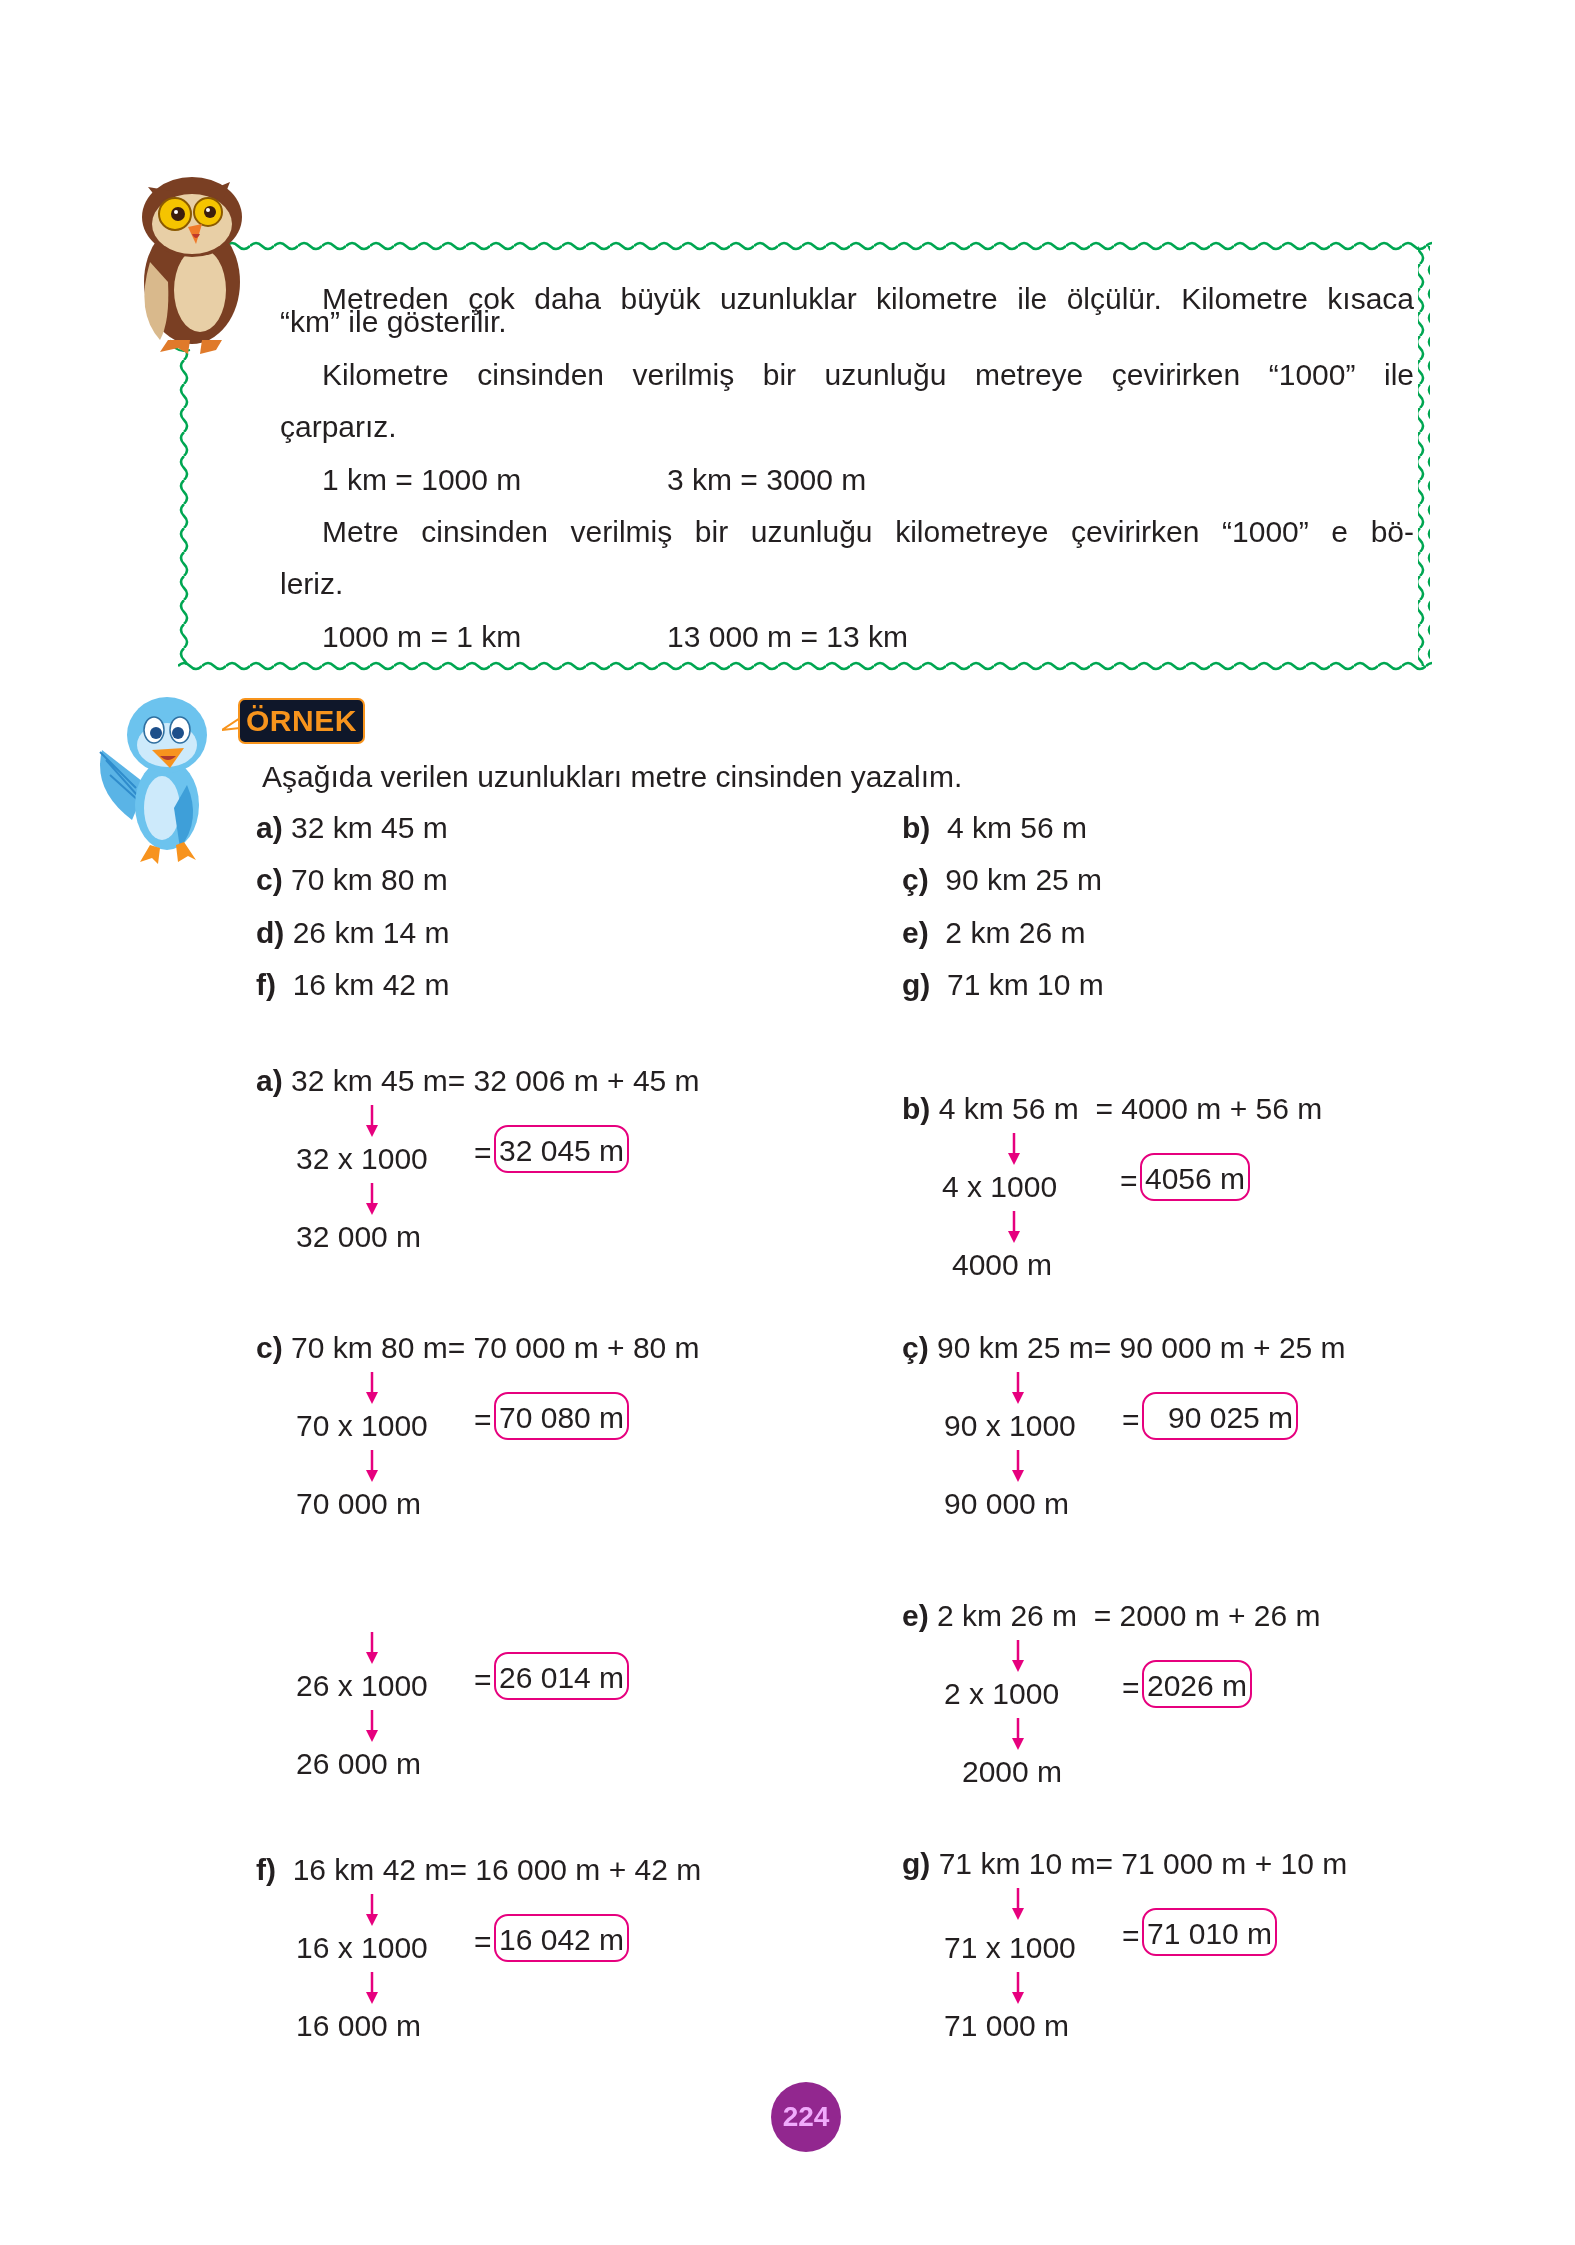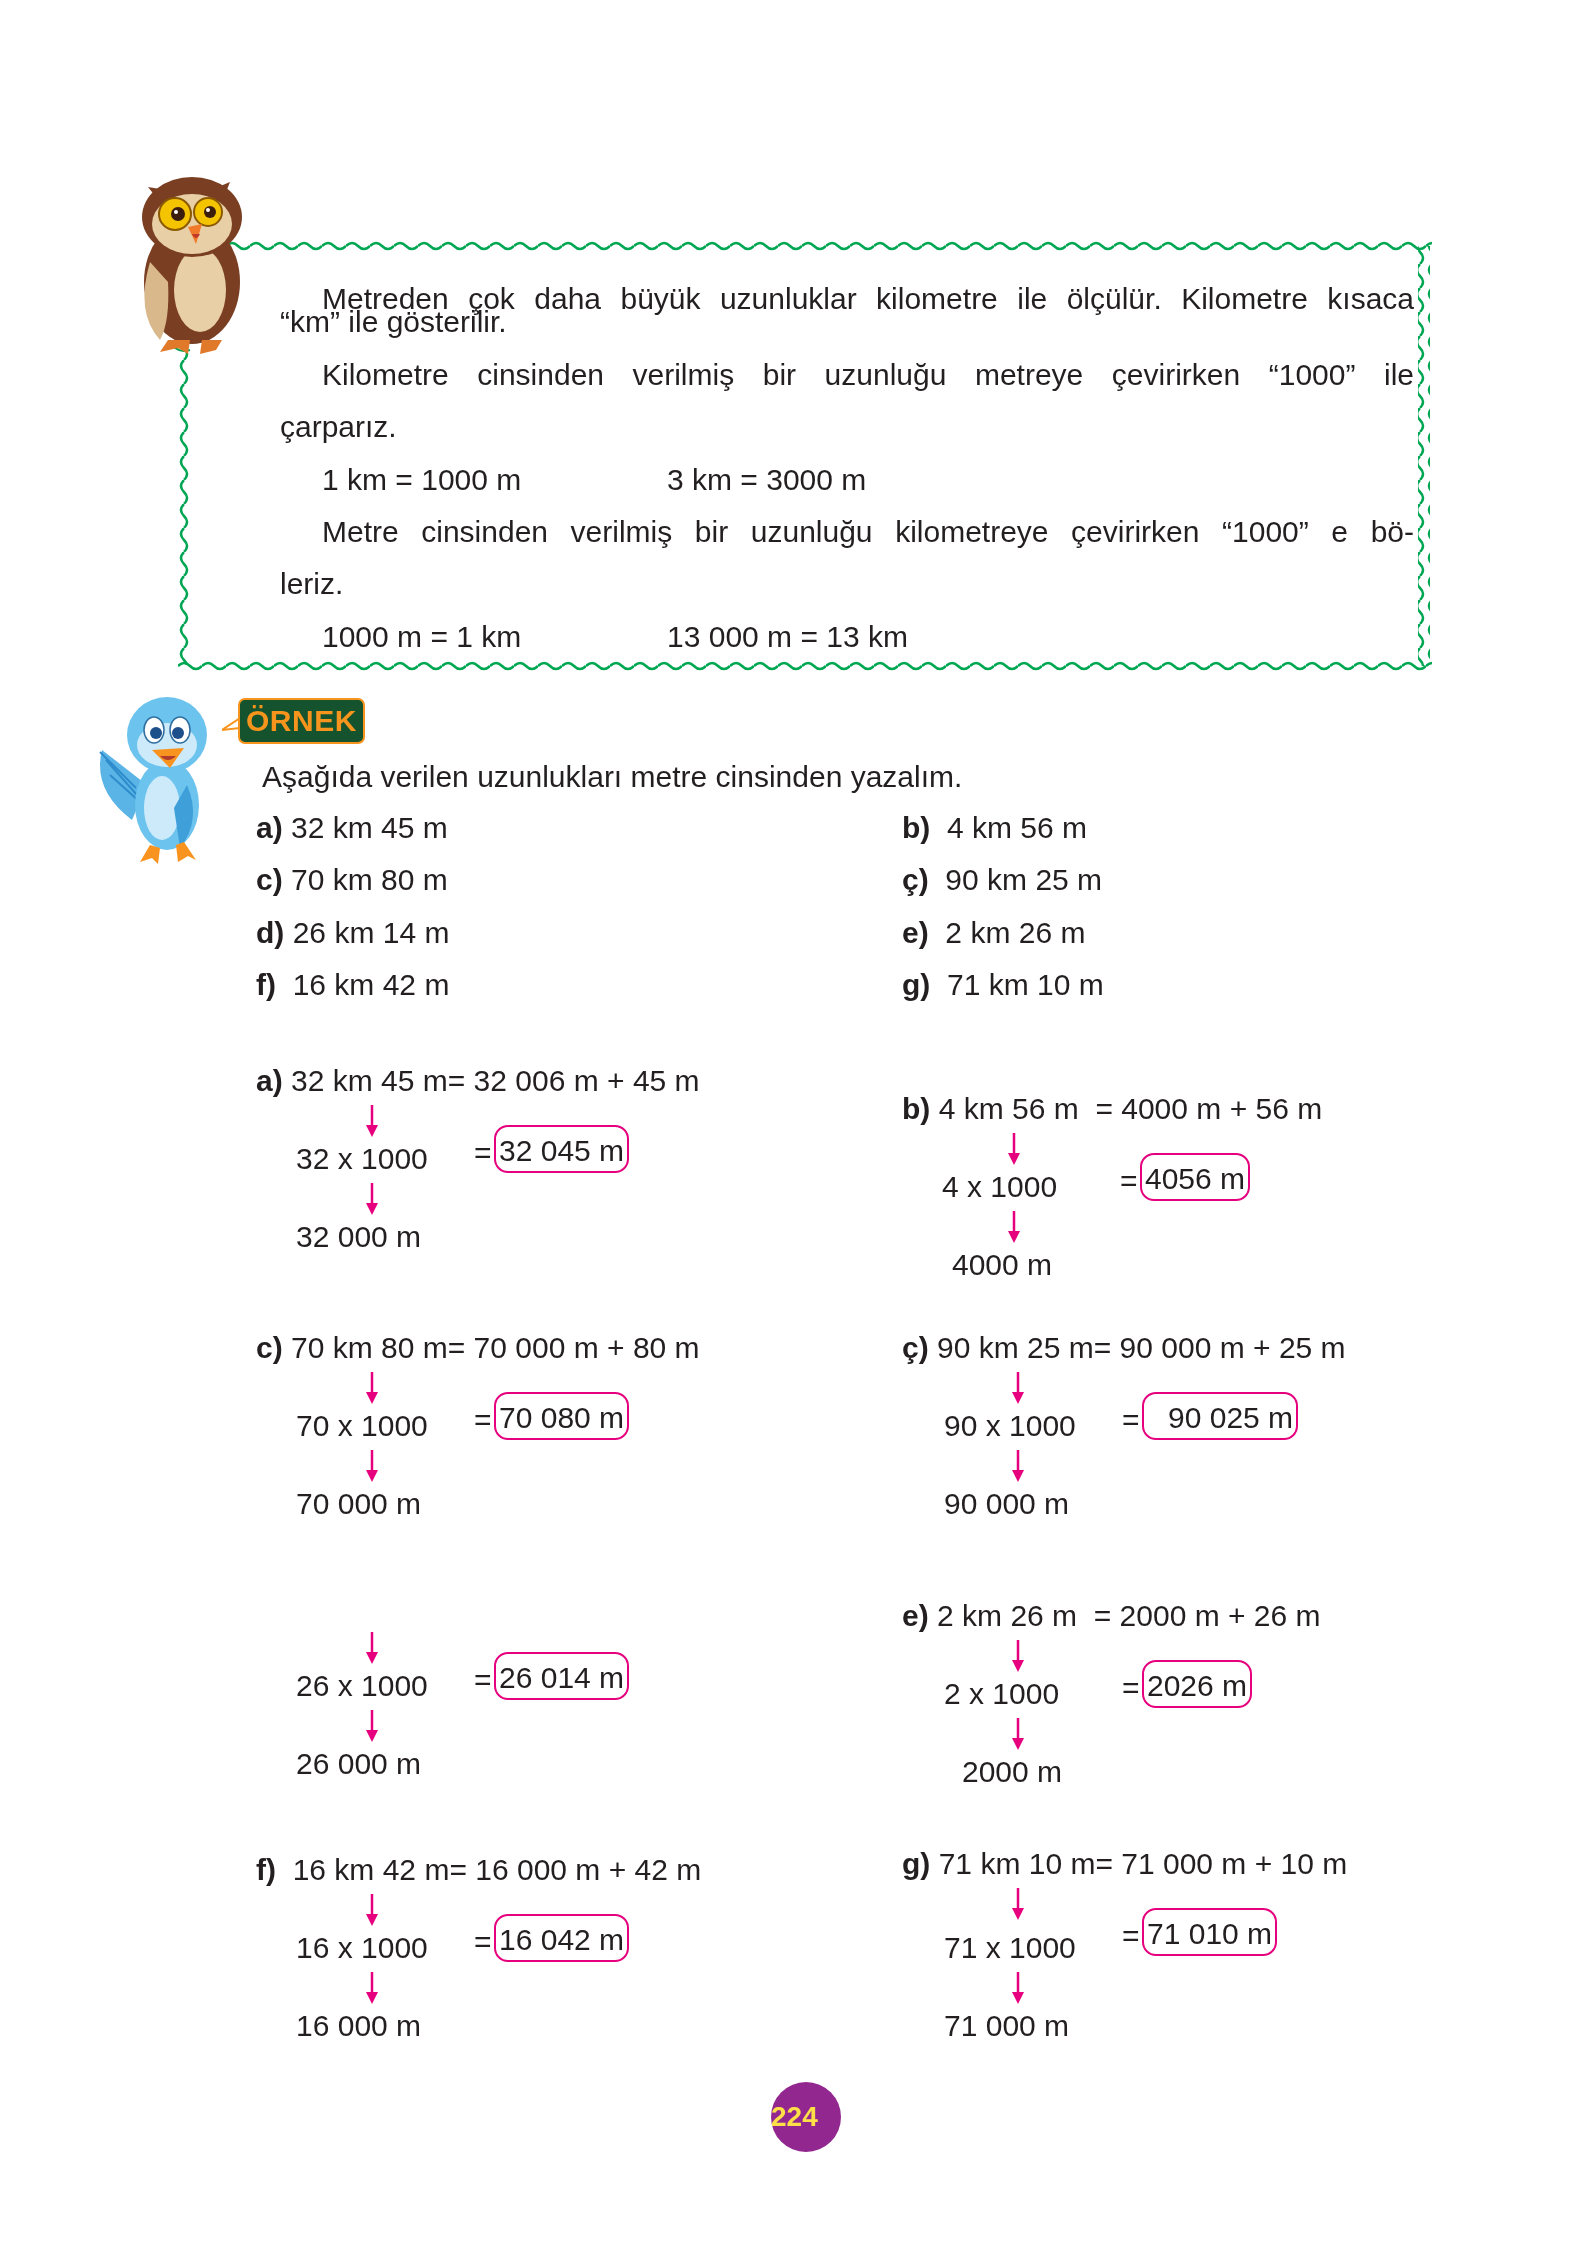--- a/index.html
+++ b/index.html
@@ -5,35 +5,35 @@
   html, body { margin:0; padding:0; background:#ffffff; }
   body { width:1575px; height:2245px; position:relative; overflow:hidden;
          font-family:"Liberation Sans", sans-serif; color:#231f20; }
   .info-box { position:absolute; left:178px; top:240px; width:1254px; height:433px; }
   .info-box svg { position:absolute; left:0; top:0; }
   .para { position:absolute; font-size:30px; line-height:36px; white-space:nowrap; }
   .justify { text-align:justify; text-align-last:justify; }
   .owl { position:absolute; left:130px; top:172px; width:125px; height:185px; }
   .bird { position:absolute; left:92px; top:690px; width:140px; height:175px; }
   .ornek { position:absolute; left:238px; top:698px; height:42px; padding:0 6px;
-           border:2px solid #f7941d; border-radius:7px; background:#14532d;
+           border:2px solid #f7941d; border-radius:7px; background:#0f172a;
            color:#f7941d; font-weight:bold; font-size:30px; line-height:42px; letter-spacing:0.5px; }
   .ornek-tail { position:absolute; left:222px; top:716px; width:18px; height:16px; }
   .txt { position:absolute; font-size:30px; line-height:36px; white-space:nowrap; }
   .lbl { font-weight:bold; }
   .sol { position:absolute; width:600px; height:230px; }
   .sol .line1 { position:absolute; left:0; top:0; font-size:30px; line-height:36px; white-space:nowrap; }
   .sol .mul { position:absolute; font-size:30px; line-height:36px; white-space:nowrap; }
   .sol .res { position:absolute; font-size:30px; line-height:36px; white-space:nowrap; }
   .sol .eq { position:absolute; font-size:30px; line-height:36px; }
   .sol .box { position:absolute; border:2.5px solid #e6007e; border-radius:14px;
               font-size:30px; line-height:48px; height:48px; padding:0 3px; white-space:nowrap; box-sizing:border-box; }
   .arrow { position:absolute; width:16px; height:34px; }
   .page-num { position:absolute; left:771px; top:2082px; width:70px; height:70px; border-radius:50%;
-              background:#92278f; color:#fde047; font-weight:bold; font-size:28px; line-height:70px; text-align:left; }
+              background:#92278f; color:#f0abfc; font-weight:bold; font-size:28px; line-height:70px; text-align:center; }
 </style>
 </head>
 <body>
 
 <div class="info-box">
   <svg width="1254" height="433" viewBox="0 0 1254 433">
     <defs>
       <pattern id="wh" x="0" y="0" width="24" height="12" patternUnits="userSpaceOnUse">
         <path d="M0 6 Q6 0 12 6 T24 6" fill="none" stroke="#00a651" stroke-width="2.5"></path>
       </pattern>

